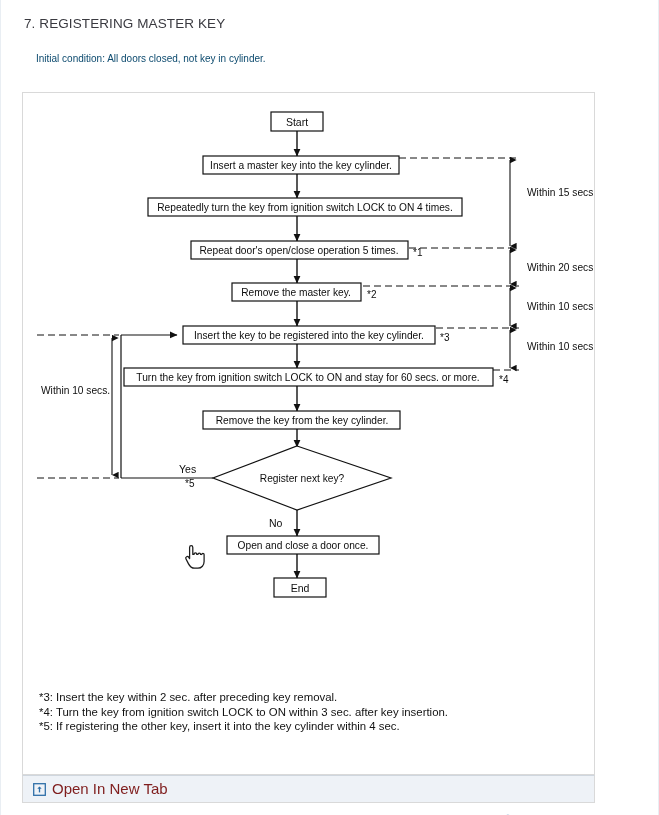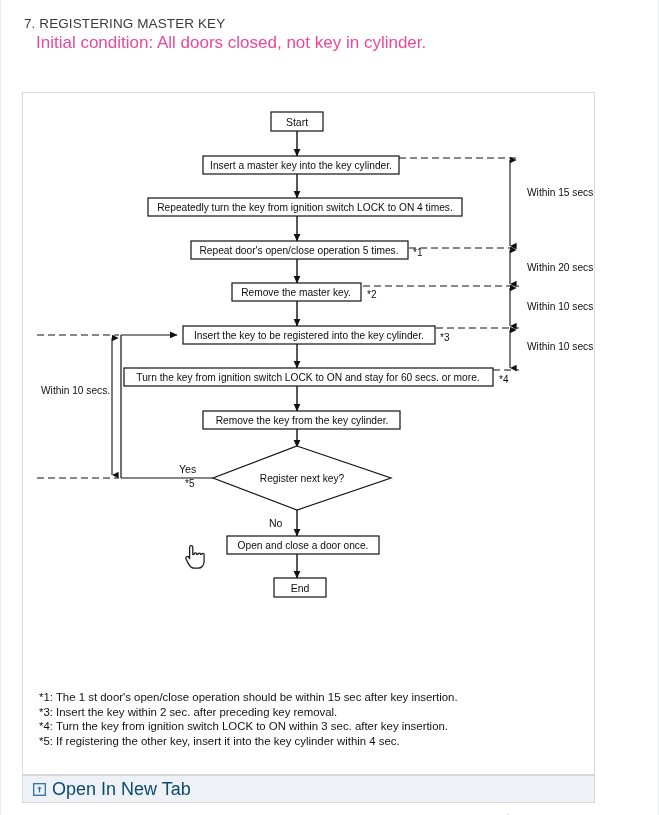--- a/index.html
+++ b/index.html
@@ -34,25 +34,25 @@
     color: #3b3b42;
   }
   .heading-title {
     font-size: 13.5px;
     line-height: 19px;
     letter-spacing: .1px;
     color: #3a3a40;
     white-space: nowrap;
   }
   .heading-sub {
-    font-size: 17px;
+    font-size: 10px;
     line-height: 19px;
     margin-left: 12px;
-    margin-top: 0;
-    color: #ec4899;
+    margin-top: 16px;
+    color: #0c4a6e;
     white-space: nowrap;
   }
 
   
   .figure-frame {
     position: absolute;
     left: 22px;
     top: 92px;
     width: 573px;
     height: 683px;
@@ -93,22 +93,22 @@
     border-top: 1px solid #cfd6de;
     box-sizing: border-box;
   }
   .act-left {
     position: absolute;
     left: 10px;
     top: 4px;
     display: flex;
     align-items: center;
     gap: 6px;
-    color: #0c4a6e;
-    font-size: 18px;
+    color: #7f1d1d;
+    font-size: 15px;
     cursor: pointer;
   }
   .act-right {
     position: absolute;
     right: 10px;
     top: 4px;
     display: flex;
     align-items: center;
     gap: 4px;
     color: #2f6fa8;
@@ -234,21 +234,20 @@
           <line x1="14" y1="233" x2="96" y2="233" stroke="#111" stroke-width="1" stroke-dasharray="7,4"></line>
           <line x1="14" y1="376" x2="96" y2="376" stroke="#111" stroke-width="1" stroke-dasharray="7,4"></line>
           <line x1="89" y1="236" x2="89" y2="373" stroke="#111" stroke-width="1.1" marker-start="url(#arrUp)" marker-end="url(#arrDn)"></line>
           <text x="18" y="292" font-size="10.2">Within 10 secs.</text>
 
         </g>
       </svg>
     </div>
 
     <div class="footnotes">
-      <div>*1: The 1 st door's open/close operation should be within 15 sec after key insertion.</div>
       <div>*3: Insert the key within 2 sec. after preceding key removal.</div>
       <div>*4: Turn the key from ignition switch LOCK to ON within 3 sec. after key insertion.</div>
       <div>*5: If registering the other key, insert it into the key cylinder within 4 sec.</div>
     </div>
   </div>
 
   <div class="action-bar">
     <div class="act-left">
       <span class="icon-box">
         <svg width="13" height="13" viewBox="0 0 13 13" xmlns="http://www.w3.org/2000/svg">

